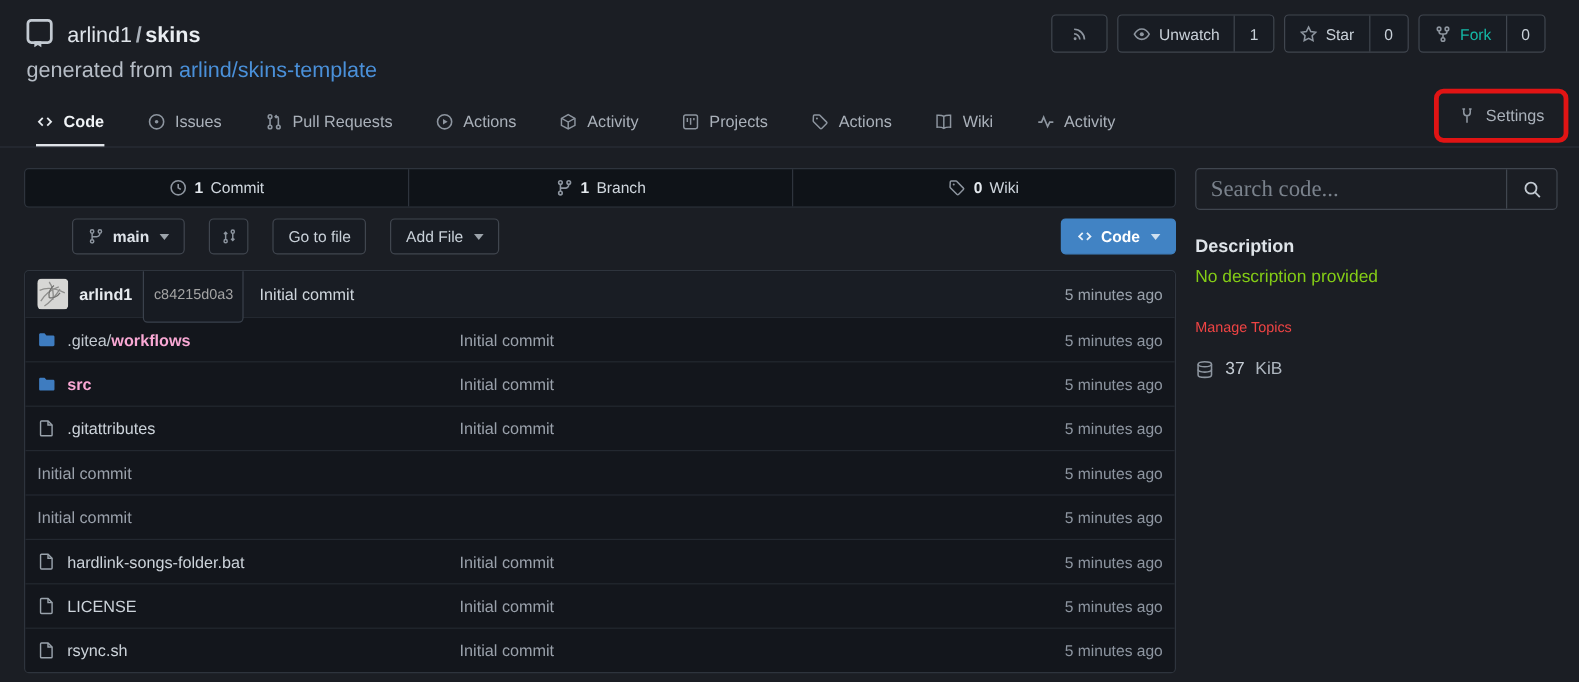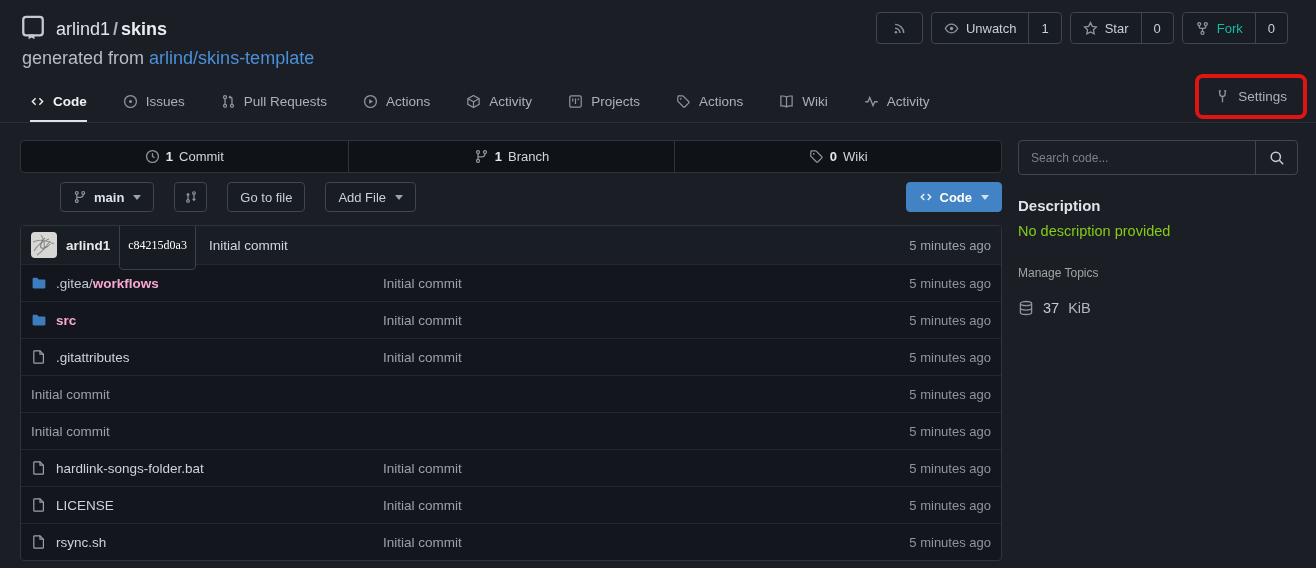--- a/index.html
+++ b/index.html
@@ -78,49 +78,49 @@
   .spacer { flex:1 1 auto; }
   .code-btn { background:#4183c4; border-color:#4183c4; color:#fff; font-weight:700; }
   .code-btn .ic { color:#e8f1fa; }
 
   
   .file-table { margin-top:13px; border:1px solid #2e343d; border-radius:4px; overflow:hidden; background:#13161c; }
   .commit-row { display:flex; align-items:center; gap:9px; background:#191d24; padding:6px 10px; height:38px; }
   .avatar { width:26px; height:26px; border-radius:4px; overflow:hidden; flex:0 0 auto; cursor:pointer; }
   .commit-author { font-weight:700; color:#e6eaee; cursor:pointer; }
   .commit-hash {
-    font-family:Liberation Serif, serif; font-size:12px;
-    color:#ffffff; background:#171b22; border:1px solid #3a414c; border-radius:4px;
+    font-family:Liberation Sans, sans-serif; font-size:12px;
+    color:#a3a3a3; background:#171b22; border:1px solid #3a414c; border-radius:4px;
     padding:16px 8px; cursor:pointer;
   }
   .commit-msg { color:#cfd6dd; margin-left:4px; cursor:pointer; }
   .commit-time { margin-left:auto; color:#99a1ab; font-size:13px; }
 
   .frow { display:flex; align-items:center; padding:0 10px; height:37px; border-top:1px solid #232830; }
   .fname { flex:0 0 352px; display:flex; align-items:center; gap:9px; min-width:0; }
   .fname a { color:#ccd3da; text-decoration:none; cursor:pointer; }
   .fname .bold { font-weight:700; color:#f9a8d4; }
   .fname .prefix { color:#c2c9d0; }
   .fmsg { flex:1 1 auto; color:#9aa1ab; cursor:pointer; }
   .ftime { color:#8d95a0; font-size:13px; }
   .folder-ic { color:#3e7cc0; }
   .file-ic { color:#9aa3ac; }
 
   
   .sidebar { flex:0 0 280px; }
   .search-box { display:flex; border:1px solid #40464f; border-radius:4px; height:35px; overflow:hidden; }
   .search-box input {
     flex:1 1 auto; background:transparent; border:none; outline:none;
-    color:#c9d1d9; font-size:12px; padding:0 12px; font-family:Liberation Sans, sans-serif; min-width:0;
+    color:#c9d1d9; font-size:19px; padding:0 12px; font-family:Liberation Serif, serif; min-width:0;
   }
   .search-box input::placeholder { color:#7a828c; }
   .search-btn { flex:0 0 42px; border-left:1px solid #40464f; display:flex; align-items:center; justify-content:center; cursor:pointer; color:#c3cad2; background:transparent; }
   .desc-title { margin-top:22px; font-size:15px; font-weight:700; color:#dfe4e9; }
   .desc-text { margin-top:9px; font-size:14.5px; color:#84cc16; }
-  .manage-topics { margin-top:27px; font-size:12px; color:#a3a3a3; cursor:pointer; display:inline-block; }
+  .manage-topics { margin-top:27px; font-size:12px; color:#ef4444; cursor:pointer; display:inline-block; }
   .size-line { margin-top:20px; display:flex; align-items:center; gap:9px; color:#aeb6bf; font-size:14.5px; }
   .size-line b { color:#c5ccd4; font-weight:400; }
 </style>
 </head>
 <body>
 
 <div class="top-header">
   <div class="title-row">
     <span class="repo-icon">
       <svg width="26" height="26" viewBox="0 0 16 16" fill="none" stroke="currentColor" stroke-width="1.4">

